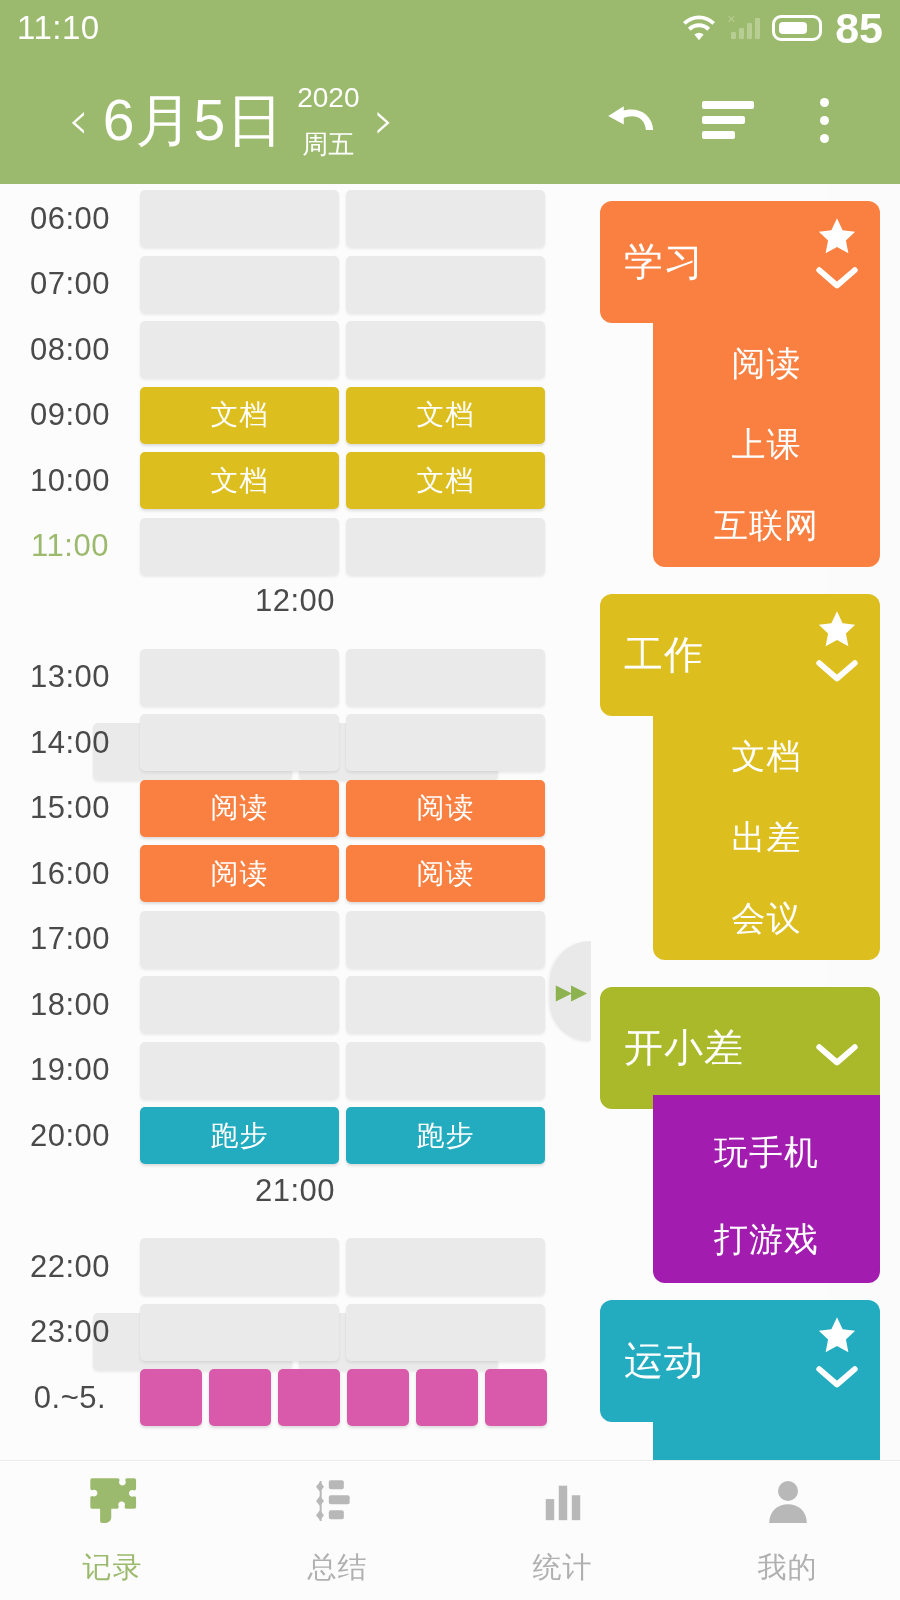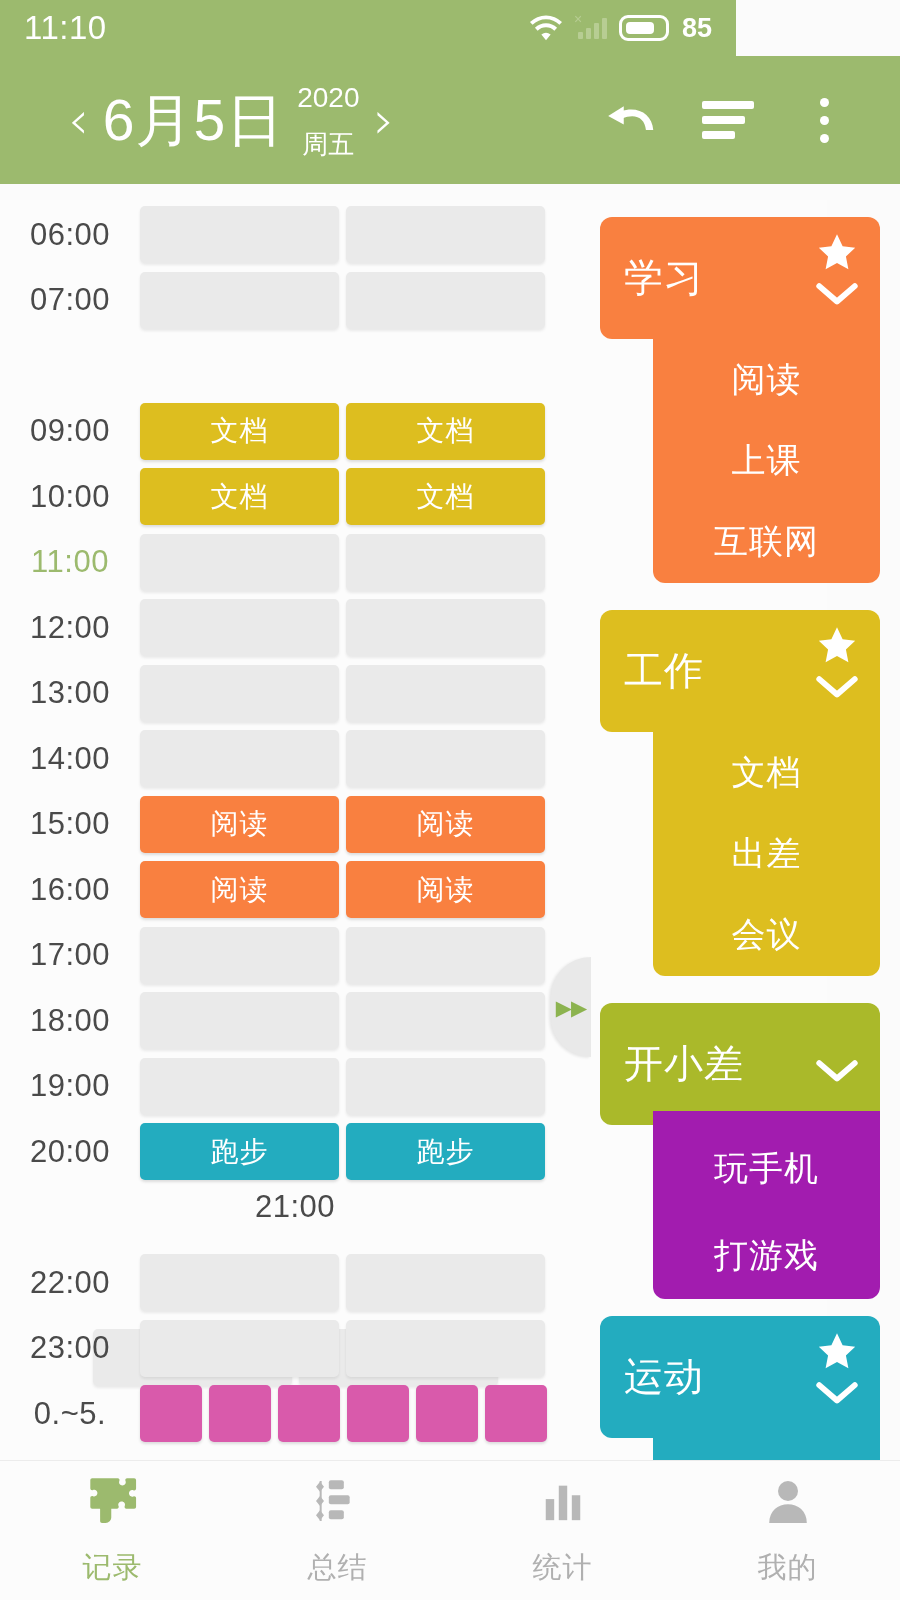--- a/index.html
+++ b/index.html
@@ -6,40 +6,40 @@
   html, body {
     width: 900px; height: 1600px;
     overflow: hidden;
     background: #ffffff;
     font-family: "Liberation Sans", "DejaVu Sans", sans-serif;
   }
   #app { position: relative; width: 900px; height: 1600px; background: #fbfbfb; }
 
   
   .statusbar {
-    position: absolute; left: 0; top: 0; width: 736px; height: 56px;
+    position: absolute; left: 0; top: 0; width: 900px; height: 56px;
     background: #9cba6e; display: flex; align-items: center;
-    padding: 0 24px; color: #ffffff;
+    padding: 0 17px; color: #ffffff;
   }
   .status-clock { font-size: 33px; letter-spacing: 0.5px; font-weight: 400; }
   .status-right { margin-left: auto; display: flex; align-items: center; gap: 11px; }
   .icon-wifi { width: 34px; height: 26px; position: relative; }
   .signal-wrap { position: relative; width: 34px; height: 26px; }
   .signal-wrap .bars { display: flex; align-items: flex-end; gap: 3px; height: 22px; }
   .signal-wrap .bars i { display: block; width: 5px; background: #b7cd93; border-radius: 1px; }
   .signal-x { position: absolute; left: 0px; top: -3px; font-size: 14px; color: #b7cd93; line-height: 1; }
   .icon-batt {
     width: 50px; height: 26px; border: 3px solid #ffffff; border-radius: 9px;
     position: relative; display: flex; align-items: center;
   }
   .icon-batt::after {
     content: ""; position: absolute; left: 4px; top: 4px; bottom: 4px; width: 28px;
     background: #ffffff; border-radius: 4px;
   }
-  .batt-num { font-size: 27px; font-weight: 700; margin-left: 2px; }
+  .batt-num { font-size: 43px; font-weight: 700; margin-left: 2px; }
 
   
   .appbar {
     position: absolute; left: 0; top: 56px; width: 900px; height: 128px;
     background: #9cba6e; display: flex; align-items: center; color: #ffffff;
   }
   .nav-arrow {
     font-size: 52px; line-height: 1; font-weight: 300; padding: 0 14px;
     font-family: "DejaVu Sans", sans-serif; user-select: none;
   }
@@ -55,21 +55,21 @@
   .icon-undo { width: 54px; height: 44px; }
   .icon-sort { width: 52px; height: 38px; display: flex; flex-direction: column; justify-content: space-between; }
   .icon-sort i { display: block; height: 8px; background: #ffffff; border-radius: 2px; }
   .icon-sort i:nth-child(1) { width: 100%; }
   .icon-sort i:nth-child(2) { width: 82%; }
   .icon-sort i:nth-child(3) { width: 64%; }
   .icon-kebab { display: flex; flex-direction: column; gap: 9px; }
   .icon-kebab i { width: 9px; height: 9px; background: #ffffff; border-radius: 50%; }
 
   
-  .content { position: absolute; left: 0; top: 200px; width: 827px; height: 1276px; background: #fcfcfc; }
+  .content { position: absolute; left: 0; top: 184px; width: 827px; height: 1276px; background: #fcfcfc; }
 
   
   .grid { position: absolute; left: 0; top: 0; width: 590px; height: 1276px; }
   .grid-row { position: absolute; left: 0; width: 590px; display: flex; align-items: center; }
   .time-label {
     width: 140px; text-align: center; font-size: 31px; color: #4a4a4a;
     letter-spacing: 0.5px; flex: 0 0 140px;
   }
   .time-label.now { color: #9cba6e; }
   .cells { display: flex; gap: 7px; }
@@ -200,20 +200,27 @@
             <div class="cell empty"></div>
           </div>
         </div>
         <div class="grid-row" style="top: 71.5px;">
           <div class="time-label">07:00</div>
           <div class="cells">
             <div class="cell empty"></div>
             <div class="cell empty"></div>
           </div>
         </div>
+        <div class="grid-row" style="top: 137px;">
+          <div class="time-label">08:00</div>
+          <div class="cells">
+            <div class="cell empty"></div>
+            <div class="cell empty"></div>
+          </div>
+        </div>
         <div class="grid-row" style="top: 202.5px;">
           <div class="time-label">09:00</div>
           <div class="cells">
             <div class="cell" style="background: rgb(221, 190, 31);">文档</div>
             <div class="cell" style="background: rgb(221, 190, 31);">文档</div>
           </div>
         </div>
         <div class="grid-row" style="top: 268px;">
           <div class="time-label">10:00</div>
           <div class="cells">
@@ -221,21 +228,21 @@
             <div class="cell" style="background: rgb(221, 190, 31);">文档</div>
           </div>
         </div>
         <div class="grid-row" style="top: 333.5px;">
           <div class="time-label now">11:00</div>
           <div class="cells">
             <div class="cell empty"></div>
             <div class="cell empty"></div>
           </div>
         </div>
-        <div class="grid-row" style="top: 399px;">
+        <div class="grid-row" style="top: 399px; flex-direction: column;">
           <div class="time-label">12:00</div>
           <div class="cells">
             <div class="cell empty"></div>
             <div class="cell empty"></div>
           </div>
         </div>
         <div class="grid-row" style="top: 464.5px;">
           <div class="time-label">13:00</div>
           <div class="cells">
             <div class="cell empty"></div>

